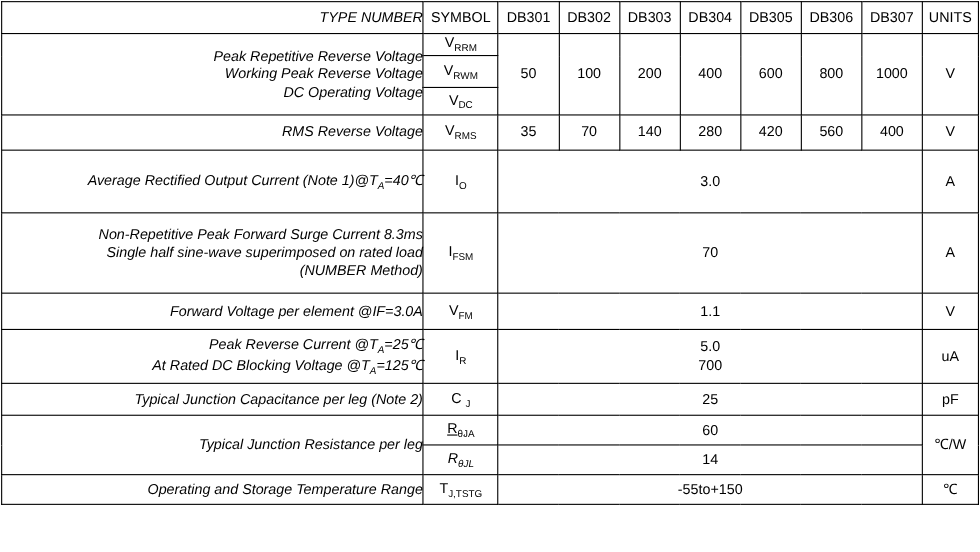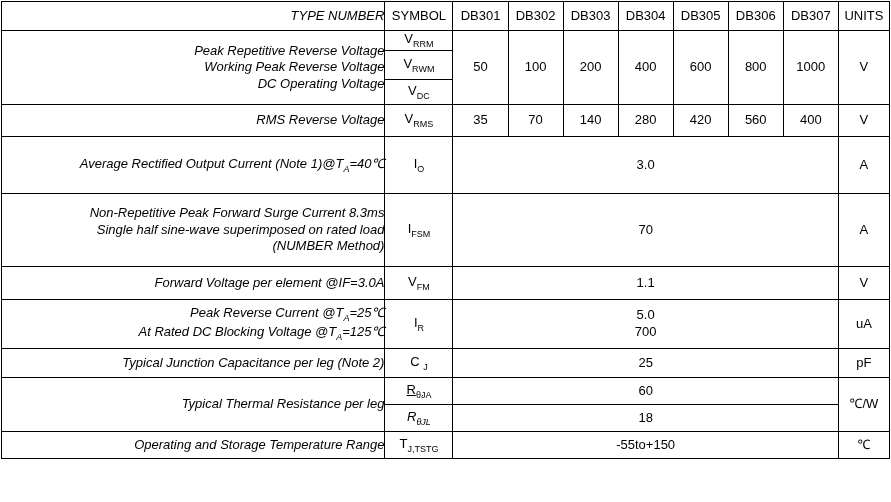--- a/index.html
+++ b/index.html
@@ -172,28 +172,28 @@
     </tr>
 
     <tr>
       <td class="c-left" style="height:28px;margin-top:41px;">Typical Junction Capacitance per leg (Note 2)</td>
       <td class="c-center"><span>C</span>&nbsp;<span class="sub">J</span></td>
       <td class="c-center" colspan="7">25</td>
       <td class="c-center">pF</td>
     </tr>
 
     <tr>
-      <td class="c-left" rowspan="2">Typical Thermal Resistance per leg</td>
+      <td class="c-left" rowspan="2">Typical Junction Resistance per leg</td>
       <td class="c-center" style="height:26px;text-decoration:underline;"><span>R</span><span class="sub">θJA</span></td>
       <td class="c-center" colspan="7">60</td>
       <td class="c-center units-small" rowspan="2">℃/W</td>
     </tr>
     <tr>
       <td class="c-center" style="height:26px;font-style:italic;"><span>R</span><span class="sub">θJL</span></td>
-      <td class="c-center" colspan="7">18</td>
+      <td class="c-center" colspan="7">14</td>
     </tr>
 
     <tr>
       <td class="c-left" style="height:26px;">Operating and Storage Temperature Range</td>
       <td class="c-center"><span>T</span><span class="sub">J,T</span><span class="sub">STG</span></td>
       <td class="c-center" colspan="7">-55to+150</td>
       <td class="c-center">℃</td>
     </tr>
   </tbody>
 </table>

